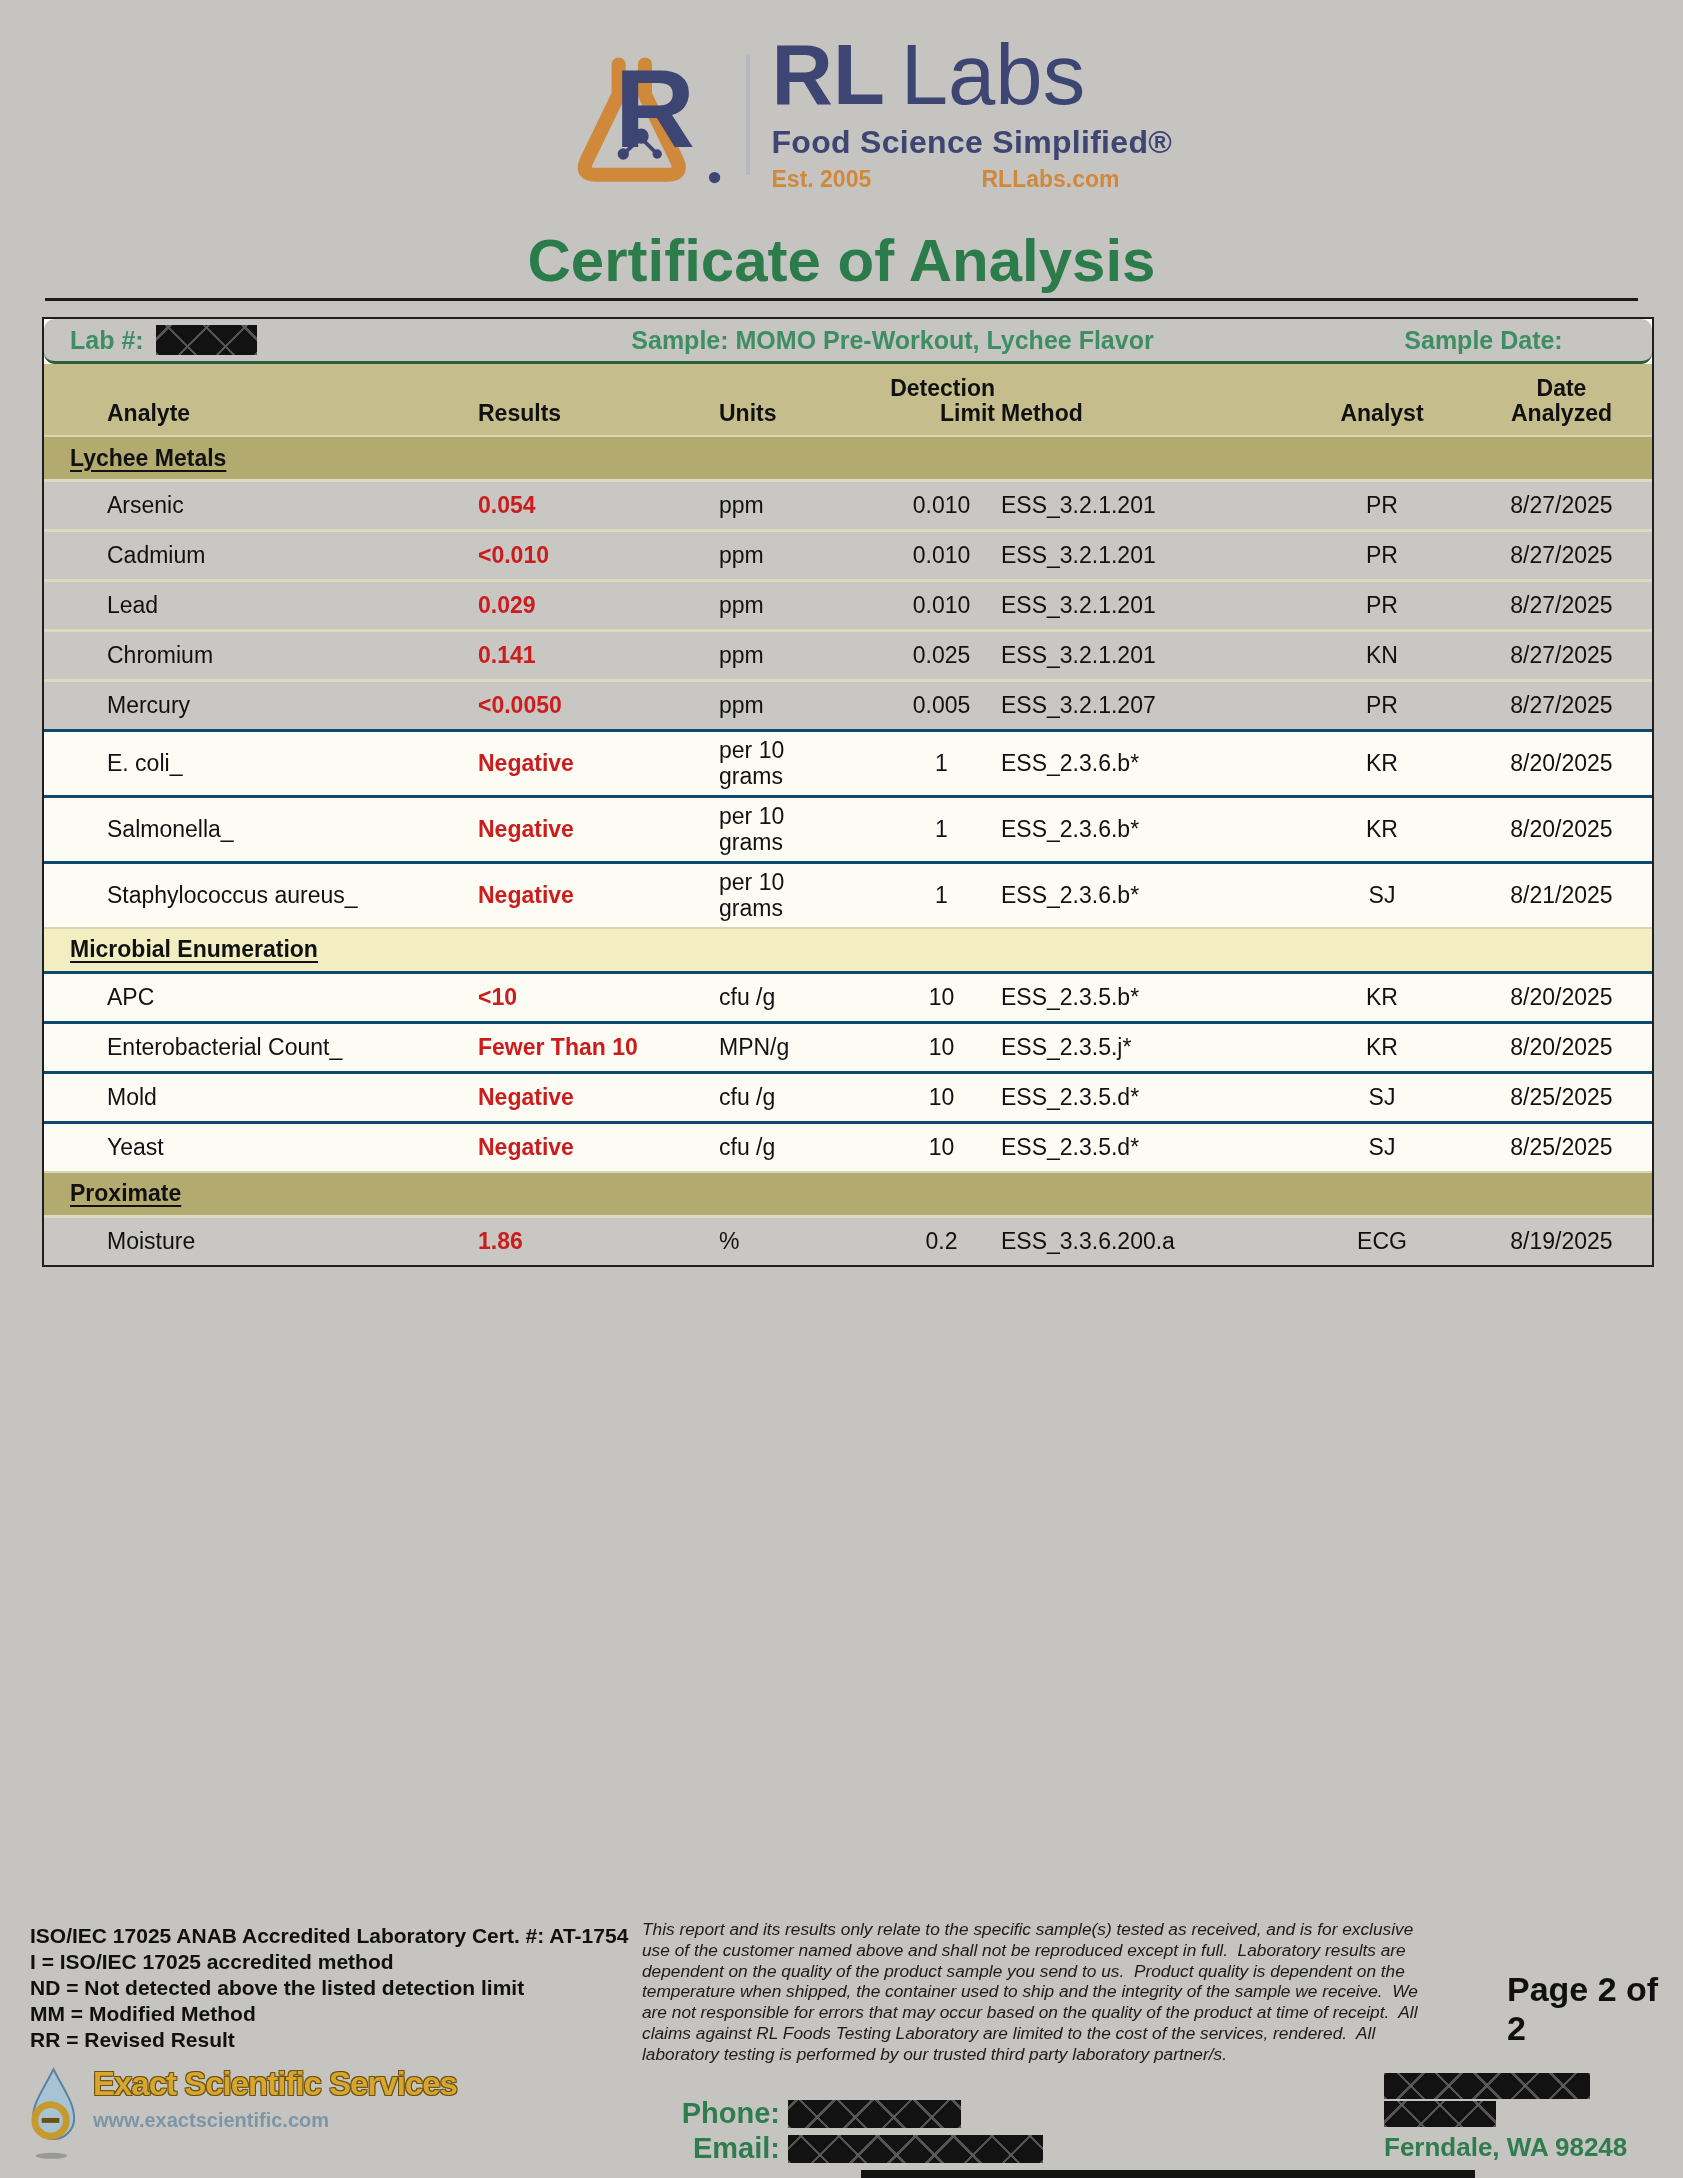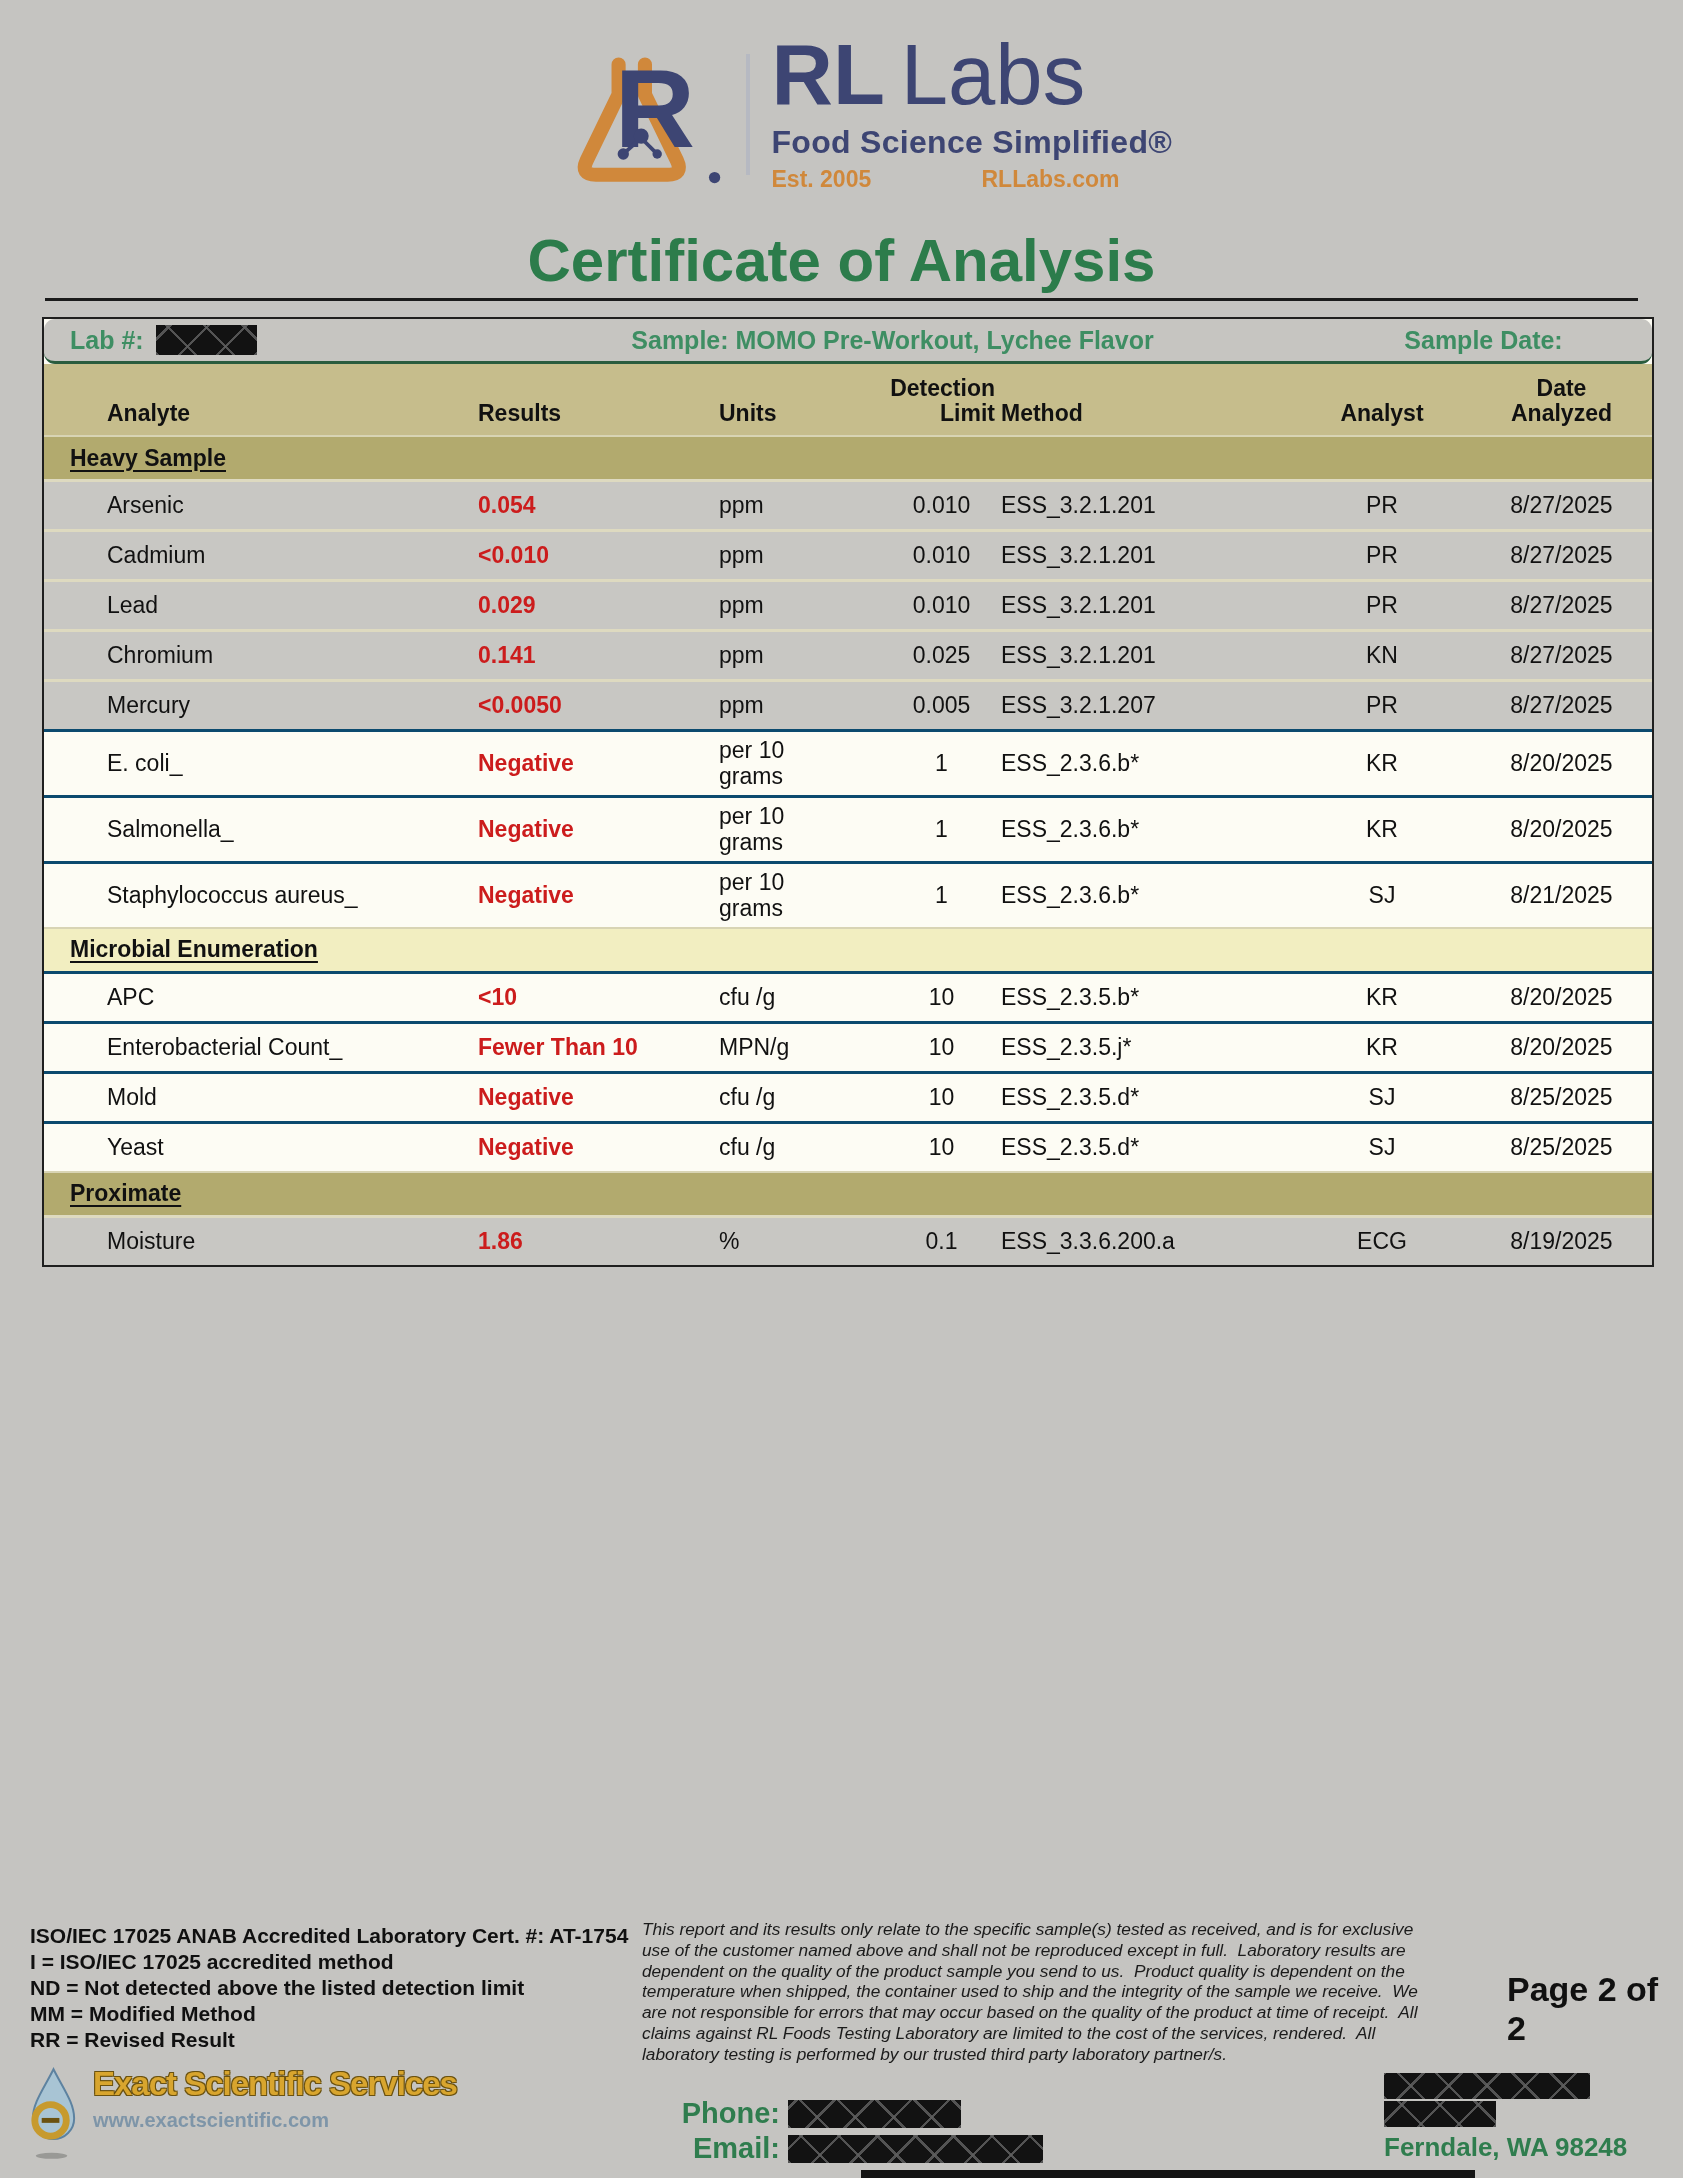--- a/index.html
+++ b/index.html
@@ -152,21 +152,21 @@
       <div class="hcell h-limit">Detection
 Limit</div>
       <div class="hcell h-method">Method</div>
       <div class="hcell h-analyst">Analyst</div>
       <div class="hcell h-date">Date
 Analyzed</div>
     </div>
 
     <div id="table-body">
         <div class="section-row sec-olive">
-    <span class="section-title">Heavy Sample</span>
+    <span class="section-title">Lychee Metals</span>
   </div>
         <div class="grid data-row row-gray">
     <div class="cell c-analyte">Arsenic</div>
     <div class="cell c-result">0.054</div>
     <div class="cell c-units">ppm</div>
     <div class="cell c-limit">0.010</div>
     <div class="cell c-method">ESS_3.2.1.201</div>
     <div class="cell c-analyst">PR</div>
     <div class="cell c-date">8/27/2025</div>
   </div>
@@ -275,21 +275,21 @@
     <div class="cell c-analyst">SJ</div>
     <div class="cell c-date">8/25/2025</div>
   </div>
         <div class="section-row sec-olive">
     <span class="section-title">Proximate</span>
   </div>
         <div class="grid data-row row-gray">
     <div class="cell c-analyte">Moisture</div>
     <div class="cell c-result">1.86</div>
     <div class="cell c-units">%</div>
-    <div class="cell c-limit">0.1</div>
+    <div class="cell c-limit">0.2</div>
     <div class="cell c-method">ESS_3.3.6.200.a</div>
     <div class="cell c-analyst">ECG</div>
     <div class="cell c-date">8/19/2025</div>
   </div>
       </div>
   </div>
 
   <div class="legend">
       <div>ISO/IEC 17025 ANAB Accredited Laboratory Cert. #: AT-1754</div>
       <div>I = ISO/IEC 17025 accredited method</div>

